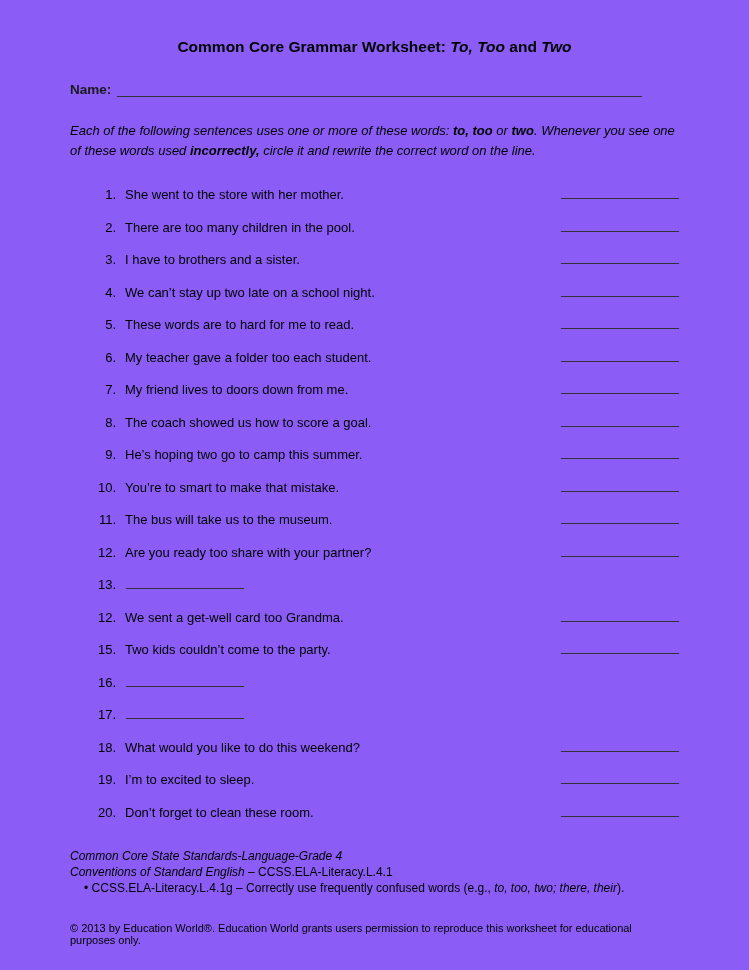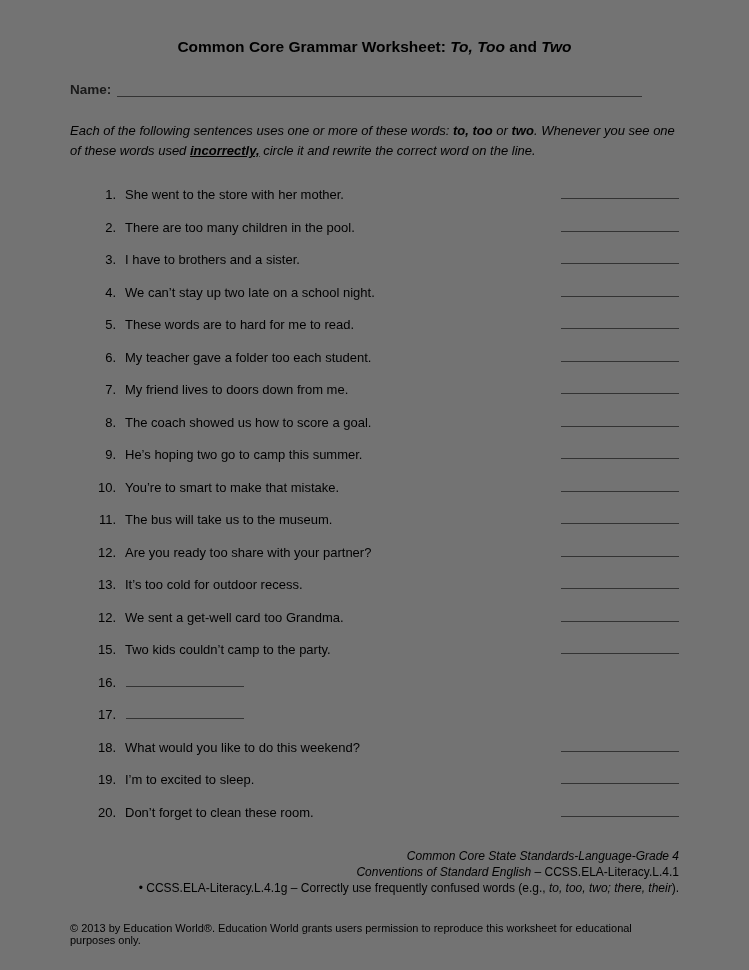--- a/index.html
+++ b/index.html
@@ -5,21 +5,21 @@
   html, body {
     margin: 0;
     padding: 0;
     background: #ffffff;
   }
   .page {
     position: relative;
     width: 749px;
     height: 970px;
     margin: 0 auto;
-    background: #737373;
+    background: #8b5cf6;
     box-sizing: border-box;
     padding: 38px 70px 0 70px;
     font-family: "Liberation Sans", sans-serif;
     color: #1a1a1a;
   }
   .title {
     margin: 0 0 26px 0;
     text-align: center;
     font-size: 15.5px;
     font-weight: bold;
@@ -41,21 +41,21 @@
     margin-left: 6px;
   }
   .instructions {
     margin: 0 0 24px 0;
     font-size: 13px;
     font-style: italic;
     line-height: 1.55;
     color: #000;
   }
   .instructions strong { font-weight: bold; }
-  .instructions .u { text-decoration: underline; font-weight: bold; }
+  .instructions .u { font-weight: bold; }
   .items {
     padding-left: 20px;
   }
   .item {
     display: flex;
     align-items: baseline;
     margin-bottom: 13.5px;
     font-size: 13px;
     line-height: 19px;
     color: #000;
@@ -73,21 +73,20 @@
     flex: 0 0 118px;
     border-bottom: 1px solid #333;
     height: 13px;
     margin-left: 10px;
   }
   .standards {
     margin-top: 26px;
     font-size: 12px;
     line-height: 1.35;
     color: #000;
-    text-align: right;
   }
   .standards .it { font-style: italic; }
   .standards .bullet-line {
     padding-left: 14px;
   }
   .copyright {
     margin-top: 26px;
     font-size: 11px;
     color: #000;
   }
@@ -162,31 +161,30 @@
         <span class="sentence">The bus will take us to the museum.</span>
         <span class="answer-line"></span>
       </div>
       <div class="item">
         <span class="num">12.</span>
         <span class="sentence">Are you ready too share with your partner?</span>
         <span class="answer-line"></span>
       </div>
       <div class="item">
         <span class="num">13.</span>
-        <span class="sentence">It’s too cold for outdoor recess.</span>
         <span class="answer-line"></span>
       </div>
       <div class="item">
         <span class="num">12.</span>
         <span class="sentence">We sent a get-well card too Grandma.</span>
         <span class="answer-line"></span>
       </div>
       <div class="item">
         <span class="num">15.</span>
-        <span class="sentence">Two kids couldn’t camp to the party.</span>
+        <span class="sentence">Two kids couldn’t come to the party.</span>
         <span class="answer-line"></span>
       </div>
       <div class="item">
         <span class="num">16.</span>
         <span class="answer-line"></span>
       </div>
       <div class="item">
         <span class="num">17.</span>
         <span class="answer-line"></span>
       </div>

